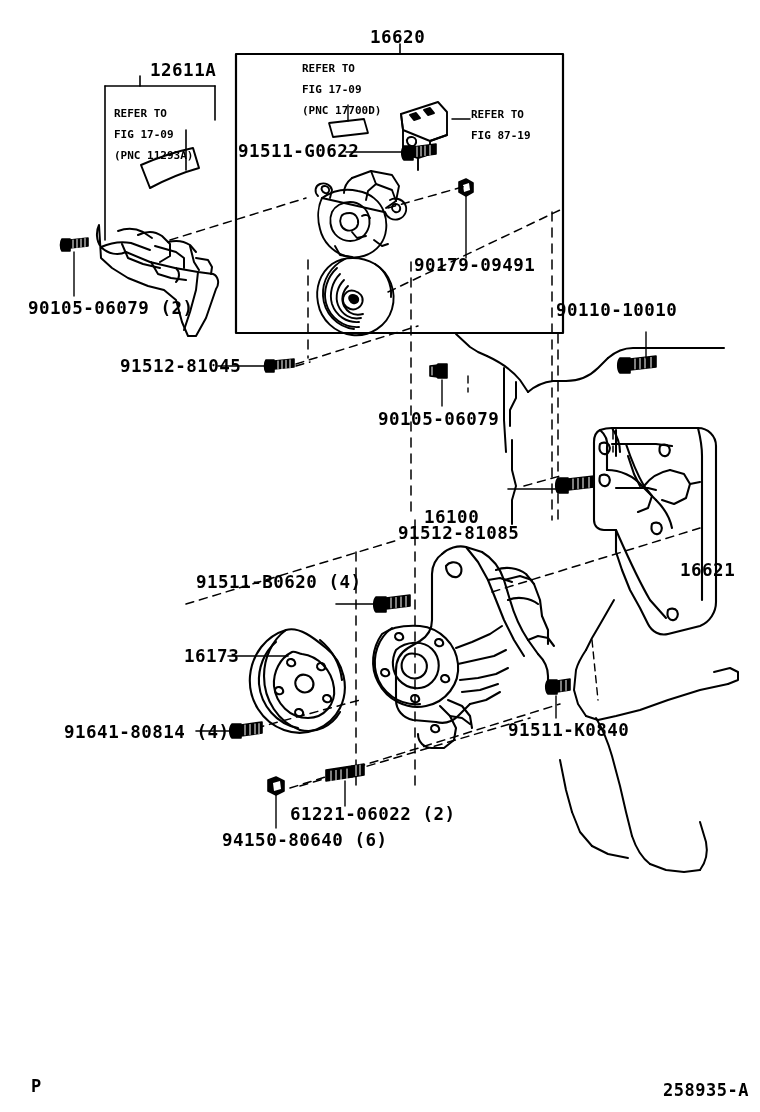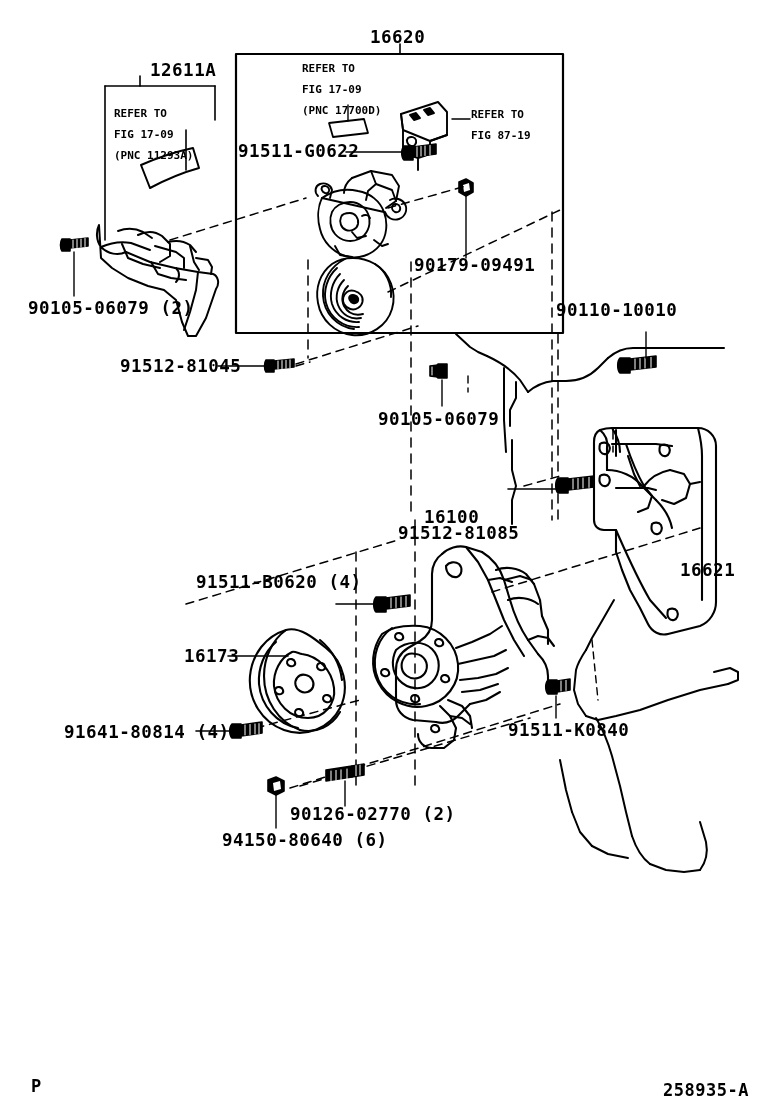--- a/index.html
+++ b/index.html
@@ -426,21 +426,21 @@
   <div class="lbl s18" style="left:196px;top:572px;">91511-B0620 (4)</div>
 
   <div class="lbl s18" style="left:184px;top:646px;">16173</div>
 
   <div class="lbl s18" style="left:64px;top:722px;">91641-80814 (4)</div>
 
   <div class="lbl s18" style="left:680px;top:560px;">16621</div>
 
   <div class="lbl s18" style="left:508px;top:720px;text-align:right;">91511-K0840</div>
 
-  <div class="lbl s18" style="left:290px;top:804px;">90126-02770 (2)</div>
+  <div class="lbl s18" style="left:290px;top:804px;">61221-06022 (2)</div>
 
   <div class="lbl s18" style="left:222px;top:830px;">94150-80640 (6)</div>
 
   <div class="lbl s17" style="left:31px;top:1076px;">P</div>
 
   <div class="lbl s17" style="left:663px;top:1080px;">258935-A</div>
 
 </div>
 
 </body></html>

